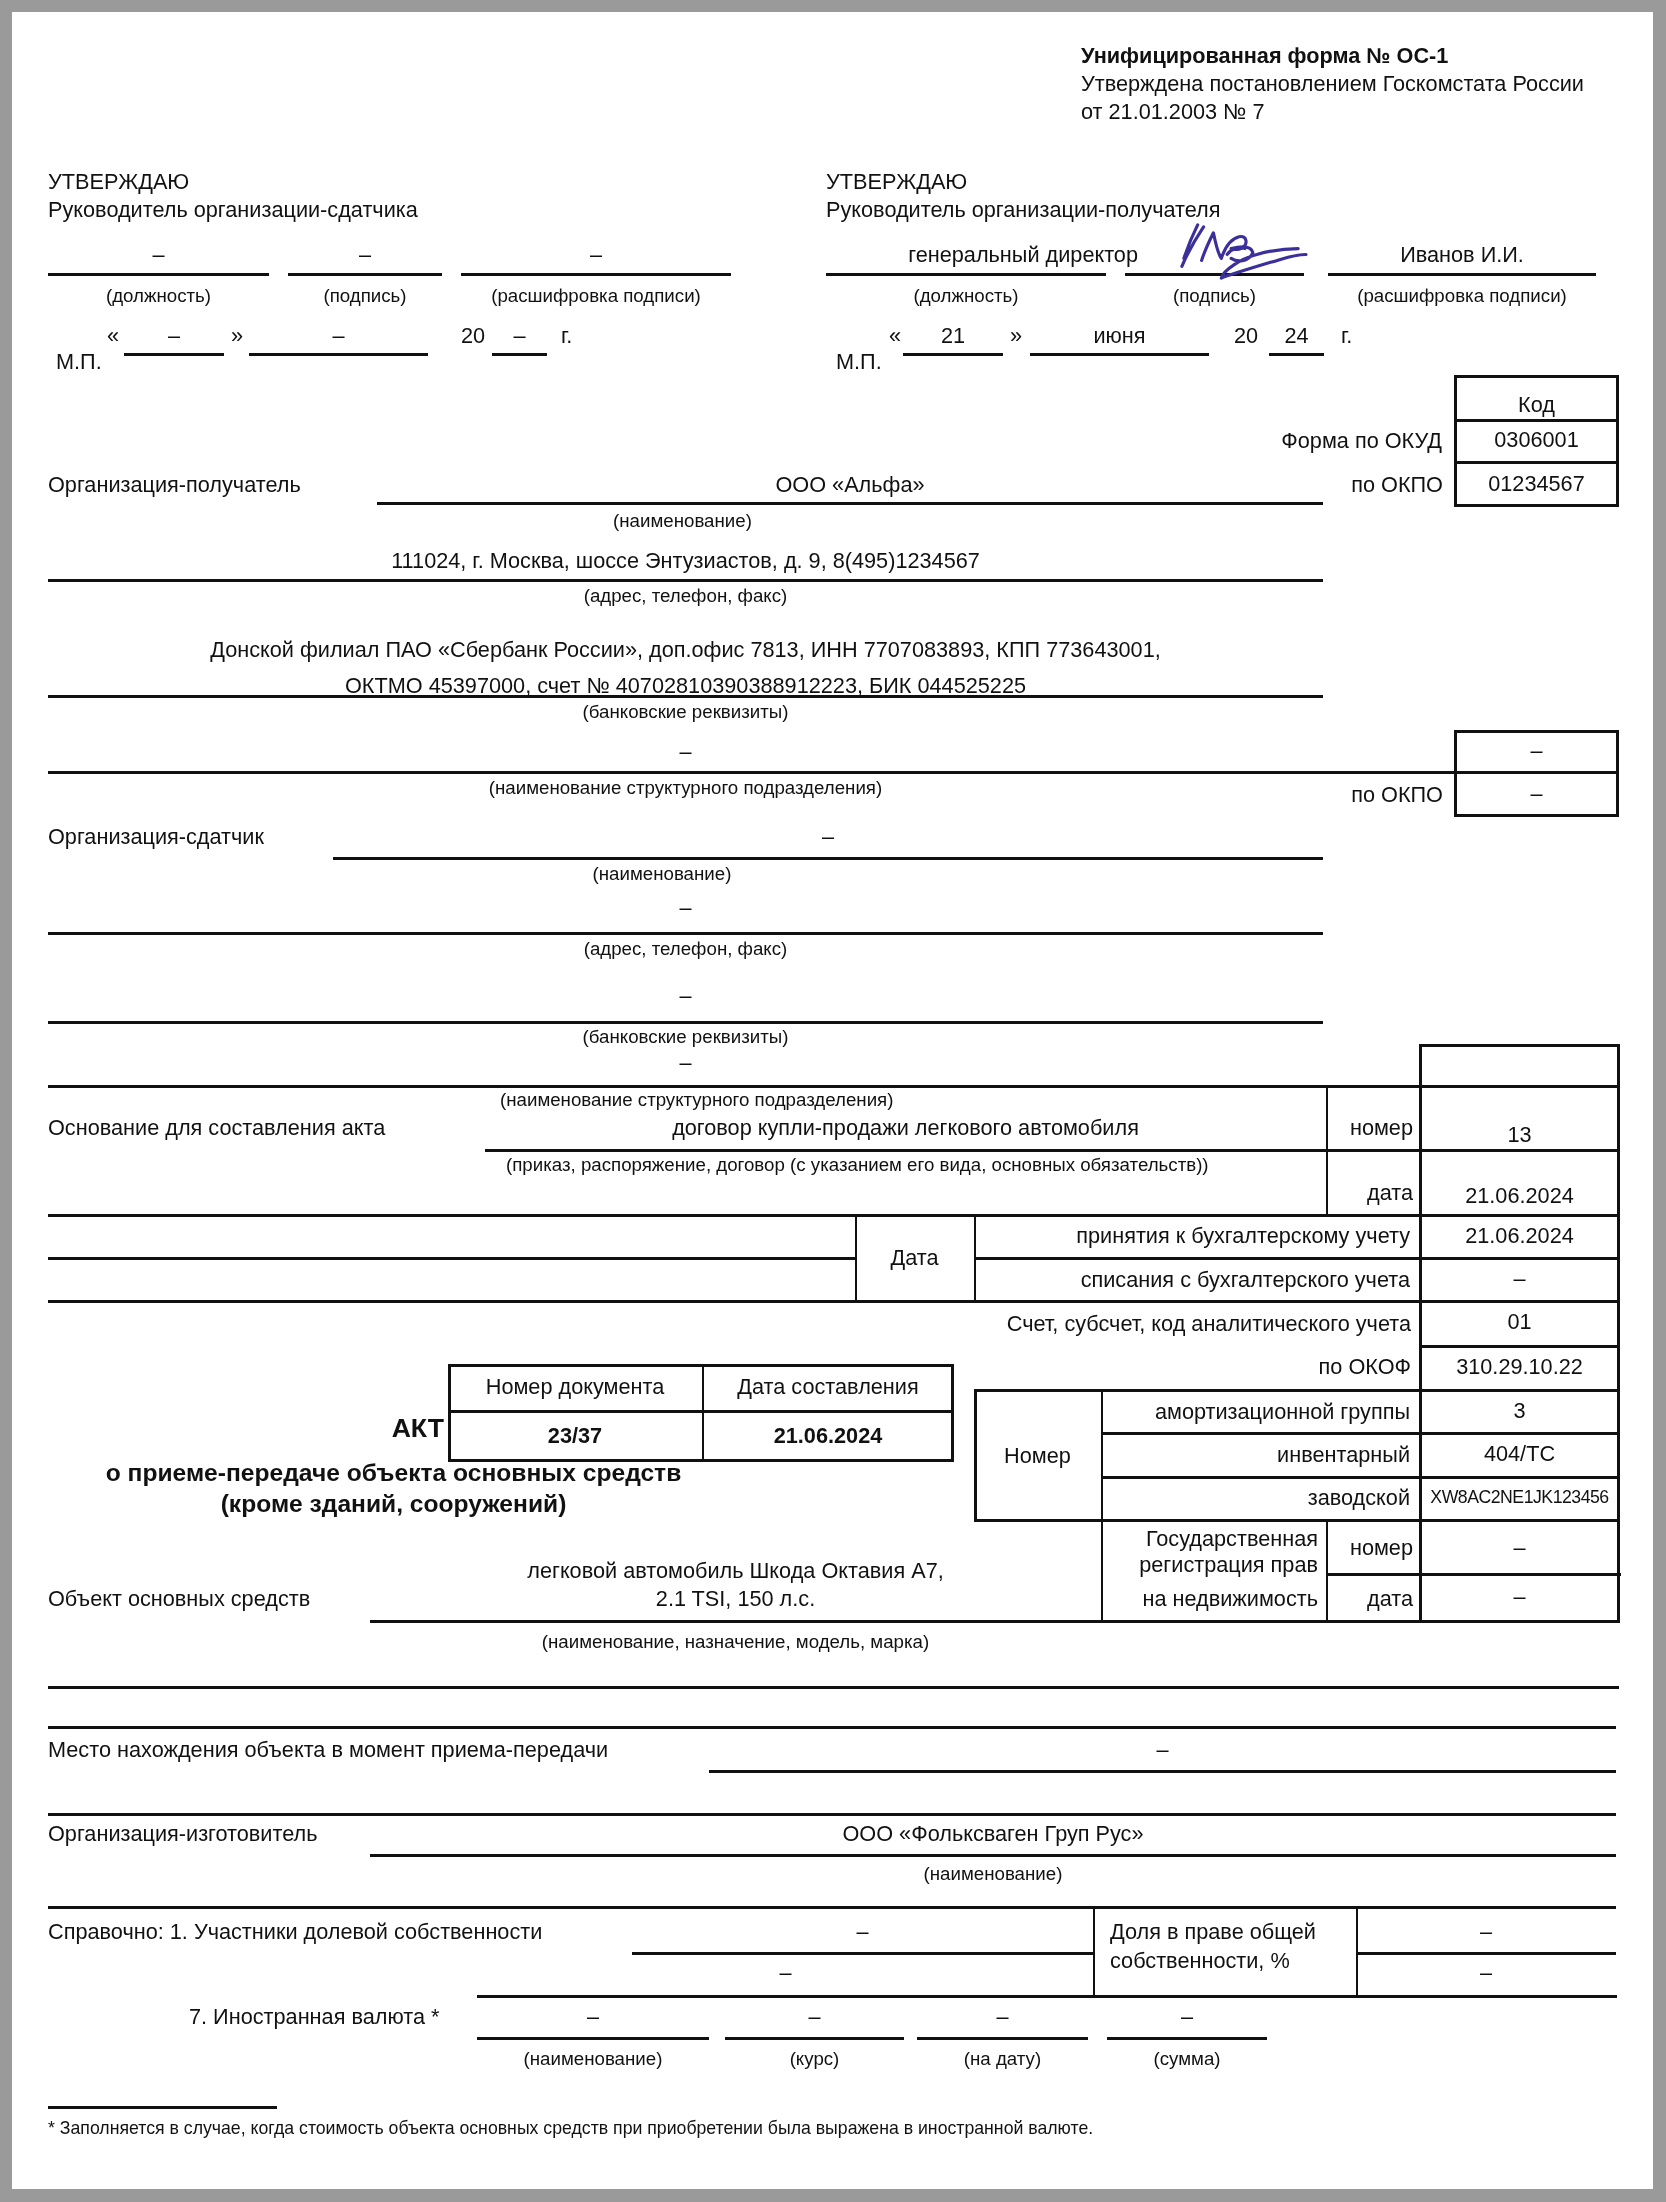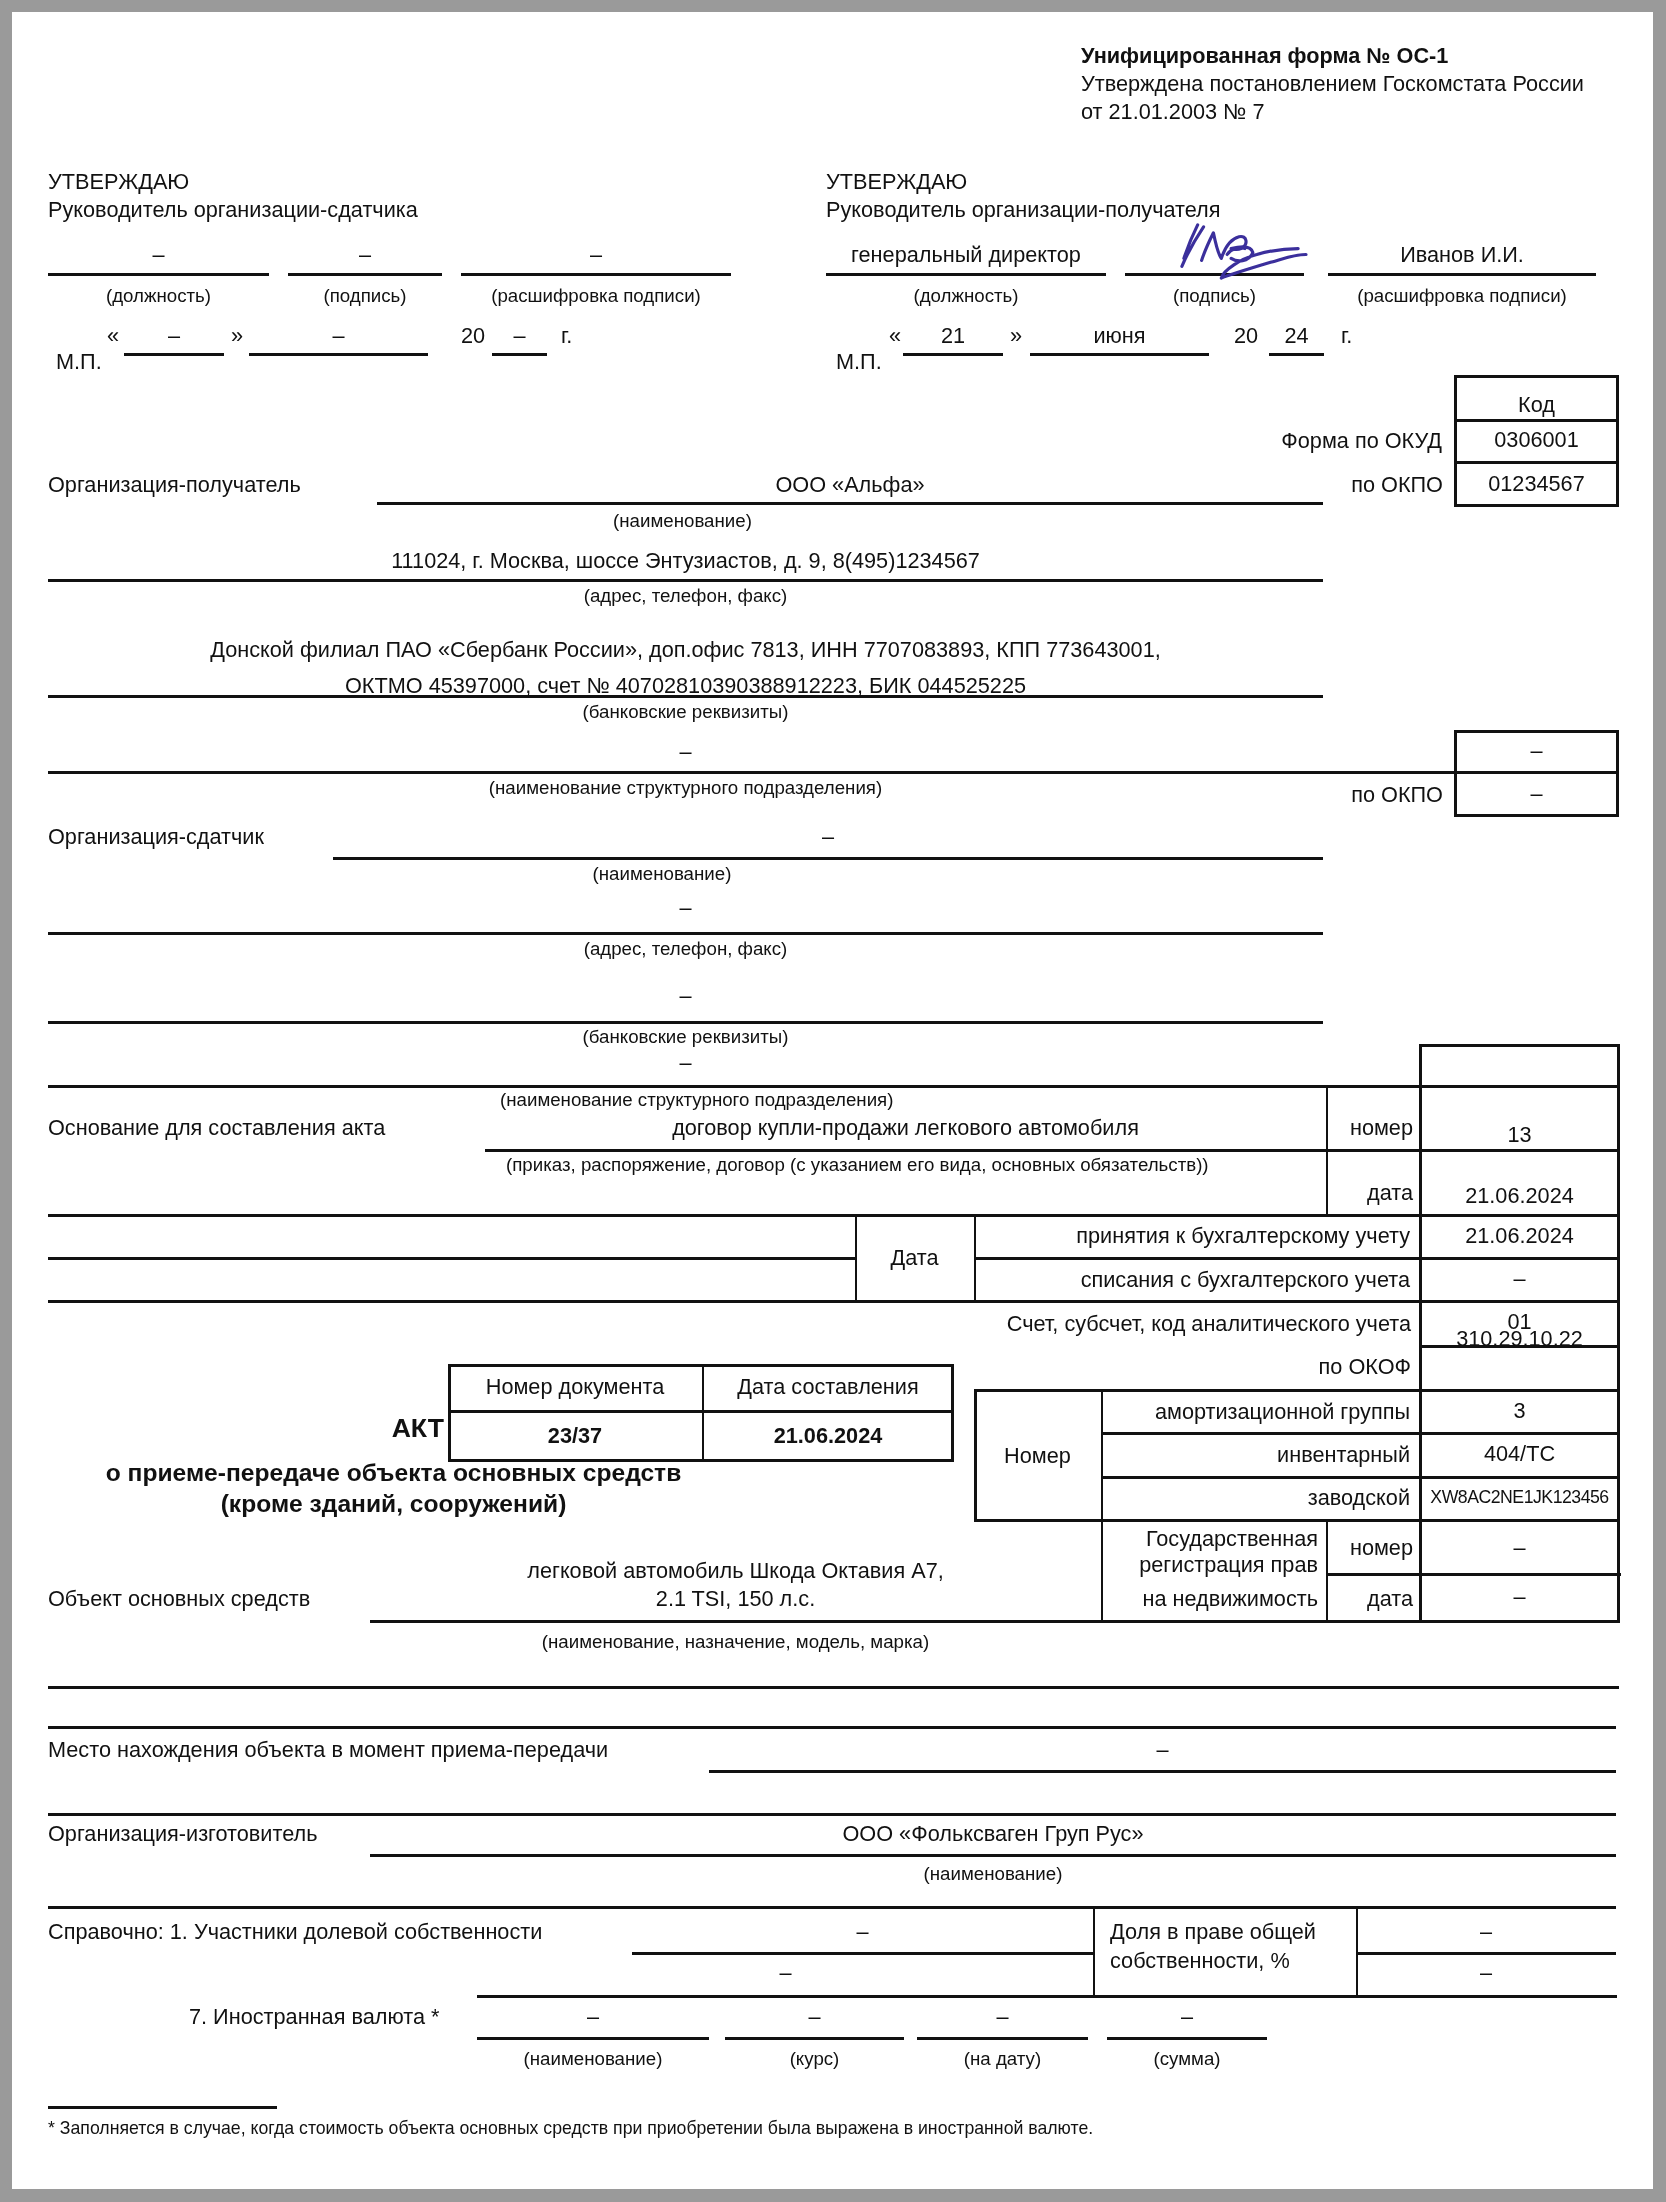--- a/index.html
+++ b/index.html
@@ -45,21 +45,21 @@
 <div class="t c" style="left:249px;top:323px;width:179px;">–</div>
 <div class="hl" style="left:249px;top:353px;width:179px;"></div>
 <div class="t" style="left:461px;top:323px;">20</div>
 <div class="t c" style="left:492px;top:323px;width:55px;">–</div>
 <div class="hl" style="left:492px;top:353px;width:55px;"></div>
 <div class="t" style="left:561px;top:323px;">г.</div>
 <div class="t" style="left:56px;top:349px;">М.П.</div>
 
 <div class="t" style="left:826px;top:169px;">УТВЕРЖДАЮ</div>
 <div class="t" style="left:826px;top:197px;">Руководитель организации-получателя</div>
-<div class="t c" style="left:826px;top:242px;width:280px;">генеральный директор</div>
+<div class="t c" style="left:858px;top:242px;width:280px;text-align:right;">генеральный директор</div>
 <div class="hl" style="left:826px;top:273px;width:280px;"></div>
 <div class="hl" style="left:1125px;top:273px;width:179px;"></div>
 <svg class="sig" style="left:1162px;top:219px;" width="158" height="67" viewBox="0 0 160 68">
   <path d="M22 40 C26 28 32 14 36 6 M20 48 C26 34 34 20 42 8 M40 42 C44 30 48 22 52 14 C54 24 56 34 60 40 C64 28 70 20 78 18 C86 16 88 26 80 30 C76 32 70 30 70 30 C78 28 90 26 92 34 C88 44 76 44 70 40 M66 36 C70 30 78 28 84 30 M60 60 C62 52 80 40 96 36 C110 32 126 30 138 30 M60 60 C70 56 90 50 110 44 C124 40 134 36 146 36" fill="none" stroke="#3b2f9c" stroke-width="3.2" stroke-linecap="round" stroke-linejoin="round"></path>
 </svg>
 <div class="t c" style="left:1328px;top:242px;width:268px;">Иванов И.И.</div>
 <div class="hl" style="left:1328px;top:273px;width:268px;"></div>
 <div class="s c" style="left:826px;top:285px;width:280px;">(должность)</div>
 <div class="s c" style="left:1125px;top:285px;width:179px;">(подпись)</div>
 <div class="s c" style="left:1328px;top:285px;width:268px;">(расшифровка подписи)</div>
@@ -142,21 +142,21 @@
 <div class="cell" style="left:855px;top:1214px;width:119px;height:87px;">Дата</div>
 <div class="t r" style="left:974px;top:1223px;width:436px;">принятия к бухгалтерскому учету</div>
 <div class="cell" style="left:1419px;top:1214px;width:201px;height:43px;">21.06.2024</div>
 <div class="t r" style="left:974px;top:1267px;width:436px;">списания с бухгалтерского учета</div>
 <div class="cell" style="left:1419px;top:1257px;width:201px;height:43px;">–</div>
 
 <div class="t r" style="left:788px;top:1311px;width:623px;">Счет, субсчет, код аналитического учета</div>
 <div class="cell" style="left:1419px;top:1300px;width:201px;height:44px;">01</div>
 <div class="grid-h" style="left:1419px;top:1345px;width:201px;"></div>
 <div class="t r" style="left:1084px;top:1354px;width:327px;">по ОКОФ</div>
-<div class="cell" style="left:1419px;top:1317px;width:201px;height:44px;">310.29.10.22</div>
+<div class="cell" style="left:1419px;top:1345px;width:201px;height:44px;">310.29.10.22</div>
 
 <div class="box" style="left:448px;top:1364px;width:506px;height:98px;"></div>
 <div class="grid-h" style="left:448px;top:1410px;width:506px;"></div>
 <div class="vl" style="left:702px;top:1364px;height:98px;"></div>
 <div class="cell" style="left:448px;top:1364px;width:254px;height:45px;">Номер документа</div>
 <div class="cell" style="left:702px;top:1364px;width:252px;height:45px;">Дата составления</div>
 <div class="cell b" style="left:448px;top:1410px;width:254px;height:52px;">23/37</div>
 <div class="cell b" style="left:702px;top:1410px;width:252px;height:52px;">21.06.2024</div>
 <div class="t b r" style="left:345px;top:1413px;width:99px;font-size:26.6px;line-height:31.5px;">АКТ</div>
 <div class="t b c" style="left:39px;top:1458px;width:709px;font-size:24.6px;line-height:29.6px;">о приеме-передаче объекта основных средств</div>

